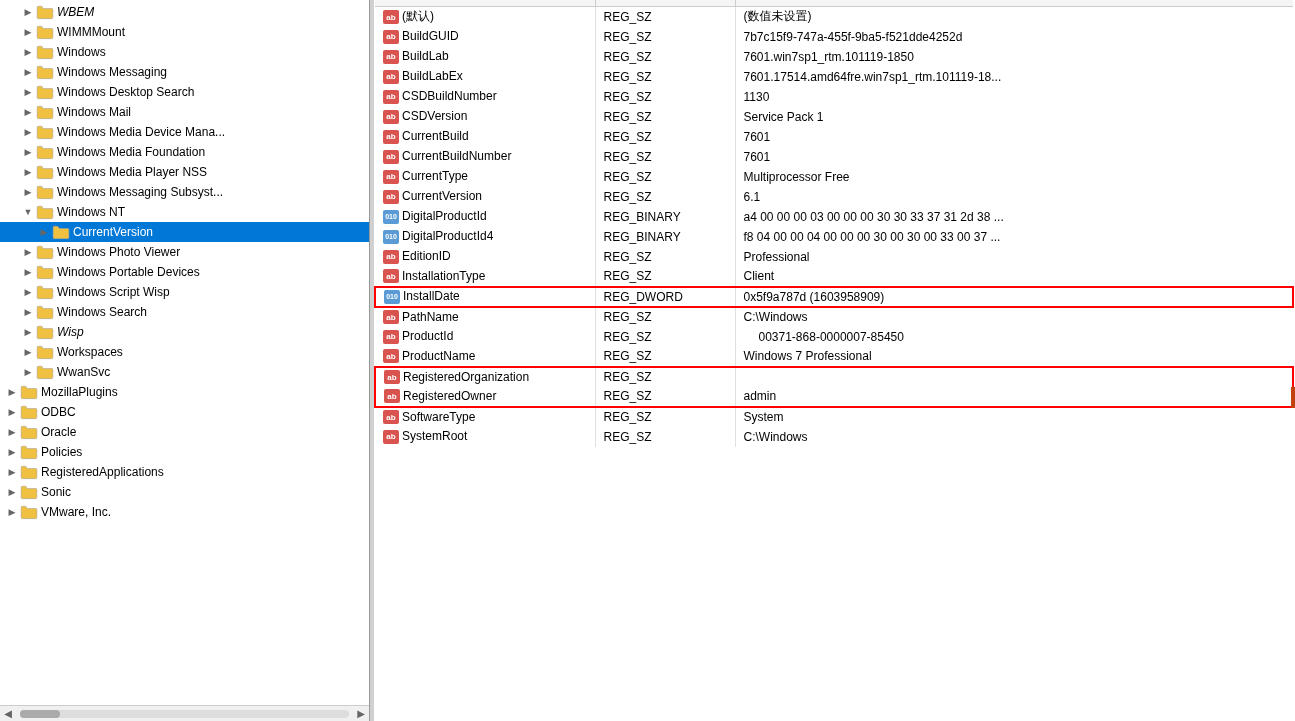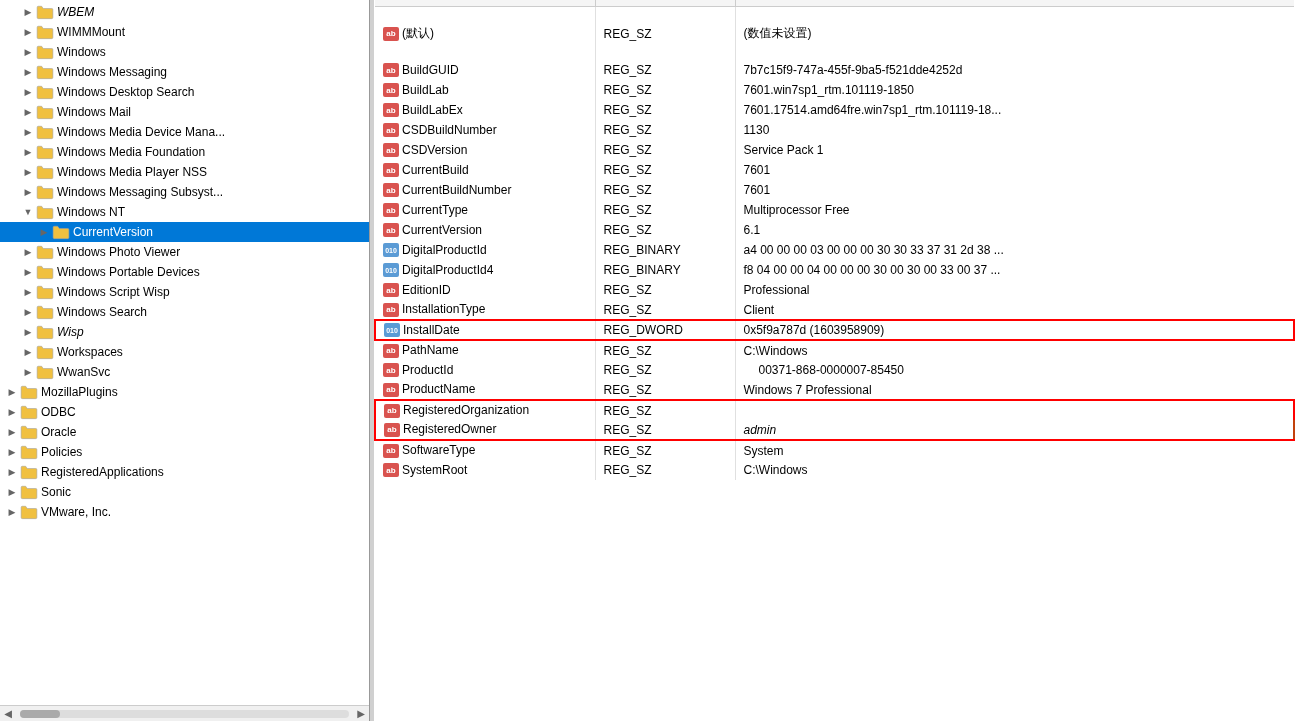--- a/index.html
+++ b/index.html
@@ -386,21 +386,21 @@
             <th class="col-data"></th>
           </tr>
         </thead>
         <tbody id="registry-tbody">
 
         <tr>
               <td style="padding: 1px 8px; font-size: 12px; white-space: nowrap; vertical-align: middle;"><span style="display: inline-flex; align-items: center; margin-right: 3px; vertical-align: middle;">
                   <span style="background:#d9534f;color:#fff;font-size:8px;font-weight:bold;width:16px;height:14px;border-radius:2px;display:inline-flex;align-items:center;justify-content:center;">ab</span>
                 </span>(默认)</td>
               <td style="padding: 1px 8px; font-size: 12px; white-space: nowrap; vertical-align: middle;">REG_SZ</td>
-              <td style="padding: 18px 8px; font-size: 12px; white-space: nowrap; vertical-align: middle;">(数值未设置)</td>
+              <td style="padding: 1px 8px; font-size: 12px; white-space: nowrap; vertical-align: middle;">(数值未设置)</td>
             </tr>
             <tr>
               <td style="padding: 1px 8px; font-size: 12px; white-space: nowrap; vertical-align: middle;"><span style="display: inline-flex; align-items: center; margin-right: 3px; vertical-align: middle;">
                   <span style="background:#d9534f;color:#fff;font-size:8px;font-weight:bold;width:16px;height:14px;border-radius:2px;display:inline-flex;align-items:center;justify-content:center;">ab</span>
                 </span>BuildGUID</td>
               <td style="padding: 1px 8px; font-size: 12px; white-space: nowrap; vertical-align: middle;">REG_SZ</td>
               <td style="padding: 1px 8px; font-size: 12px; white-space: nowrap; vertical-align: middle;">7b7c15f9-747a-455f-9ba5-f521dde4252d</td>
             </tr>
             <tr>
               <td style="padding: 1px 8px; font-size: 12px; white-space: nowrap; vertical-align: middle;"><span style="display: inline-flex; align-items: center; margin-right: 3px; vertical-align: middle;">
@@ -519,21 +519,21 @@
                   <span style="background:#d9534f;color:#fff;font-size:8px;font-weight:bold;width:16px;height:14px;border-radius:2px;display:inline-flex;align-items:center;justify-content:center;">ab</span>
                 </span>RegisteredOrganization</td>
               <td style="padding: 1px 8px; font-size: 12px; white-space: nowrap; vertical-align: middle; border-top: 2px solid red;">REG_SZ</td>
               <td style="padding: 1px 8px; font-size: 12px; white-space: nowrap; vertical-align: middle; border-top: 2px solid red; border-right: 2px solid red;"></td>
             </tr>
             <tr style="background: rgb(255, 255, 255);">
               <td style="padding: 1px 8px; font-size: 12px; white-space: nowrap; vertical-align: middle; border-bottom: 2px solid red; border-left: 2px solid red;"><span style="display: inline-flex; align-items: center; margin-right: 3px; vertical-align: middle;">
                   <span style="background:#d9534f;color:#fff;font-size:8px;font-weight:bold;width:16px;height:14px;border-radius:2px;display:inline-flex;align-items:center;justify-content:center;">ab</span>
                 </span>RegisteredOwner</td>
               <td style="padding: 1px 8px; font-size: 12px; white-space: nowrap; vertical-align: middle; border-bottom: 2px solid red;">REG_SZ</td>
-              <td style="padding: 1px 8px; font-size: 12px; white-space: nowrap; vertical-align: middle; border-bottom: 2px solid red; border-right: 2px solid #c2410c; font-style: italic;">admin</td>
+              <td style="padding: 1px 8px; font-size: 12px; white-space: nowrap; vertical-align: middle; border-bottom: 2px solid red; border-right: 4px solid #c2410c;">admin</td>
             </tr>
             <tr>
               <td style="padding: 1px 8px; font-size: 12px; white-space: nowrap; vertical-align: middle;"><span style="display: inline-flex; align-items: center; margin-right: 3px; vertical-align: middle;">
                   <span style="background:#d9534f;color:#fff;font-size:8px;font-weight:bold;width:16px;height:14px;border-radius:2px;display:inline-flex;align-items:center;justify-content:center;">ab</span>
                 </span>SoftwareType</td>
               <td style="padding: 1px 8px; font-size: 12px; white-space: nowrap; vertical-align: middle;">REG_SZ</td>
               <td style="padding: 1px 8px; font-size: 12px; white-space: nowrap; vertical-align: middle;">System</td>
             </tr>
             <tr>
               <td style="padding: 1px 8px; font-size: 12px; white-space: nowrap; vertical-align: middle;"><span style="display: inline-flex; align-items: center; margin-right: 3px; vertical-align: middle;">

